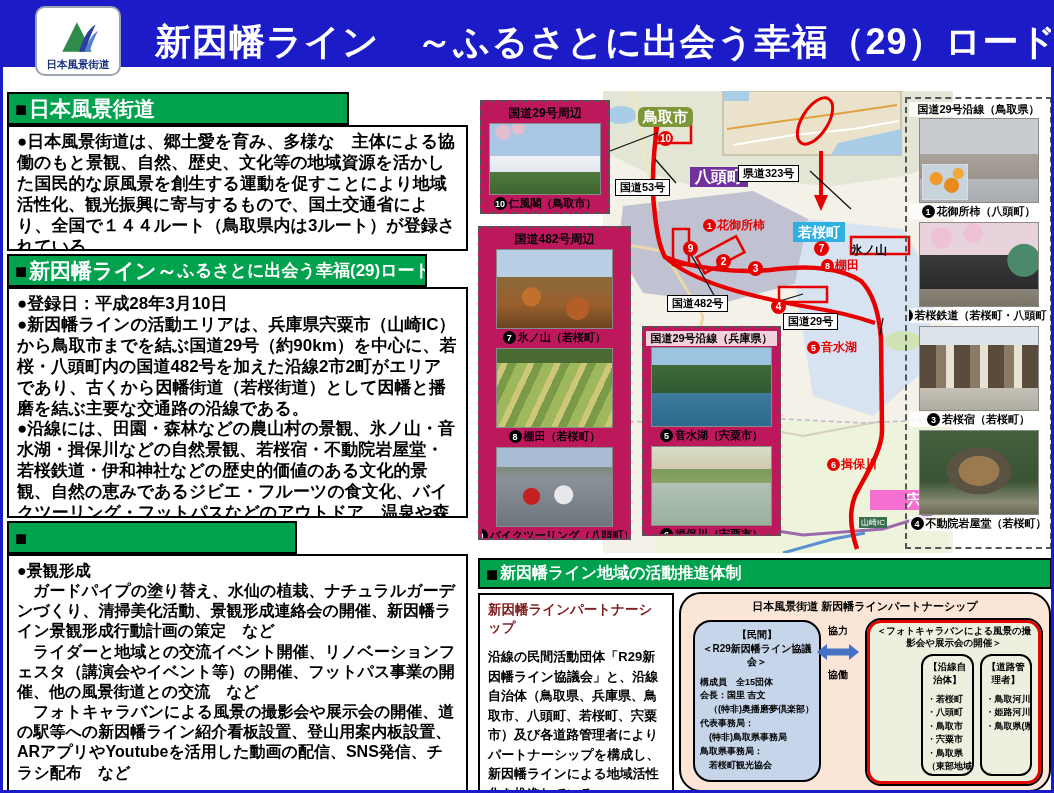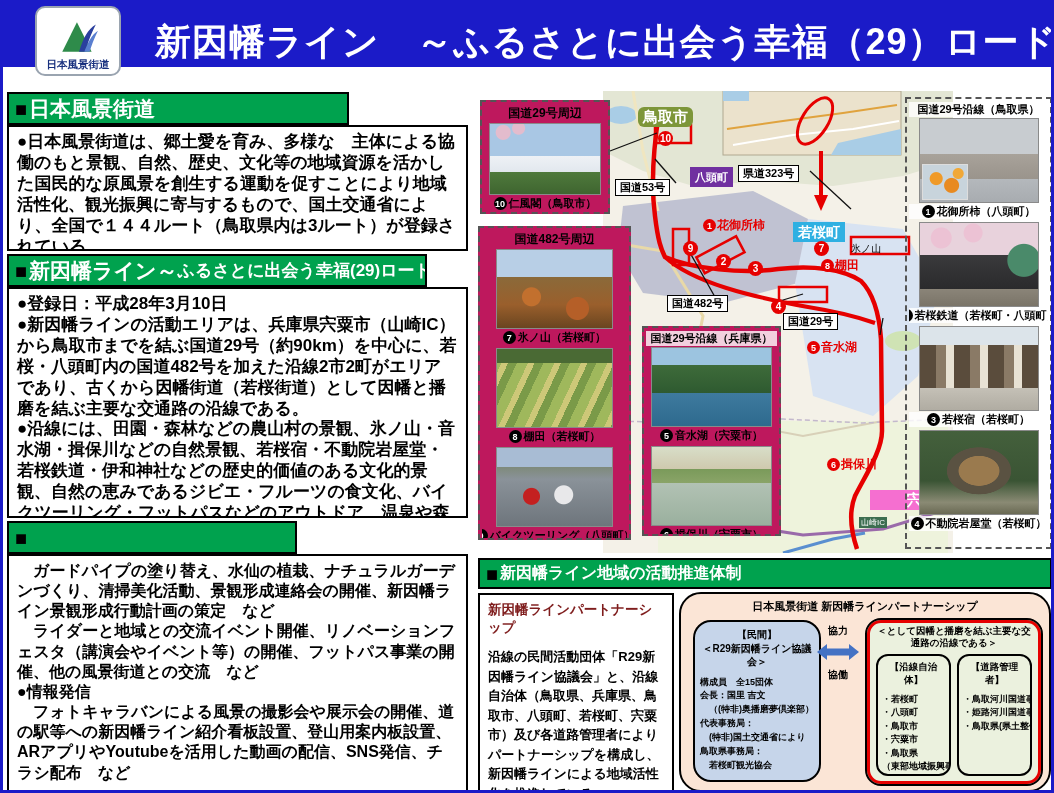--- a/index.html
+++ b/index.html
@@ -82,62 +82,62 @@
      linear-gradient(180deg,transparent 0%,transparent 74%,#c4c0b6 74%,#b0aca2 100%),
      repeating-linear-gradient(90deg,#5a4c3c 0 16px,#8a7a66 16px 26px,#e8e2d4 26px 34px);}
   .ph-iwayado{background:
      radial-gradient(ellipse at 50% 48%,#9a7a4e 0 24%,#5a5242 25% 38%,transparent 39%),
      linear-gradient(180deg,#44603c 0%,#3a5434 60%,#8a8a74 86%,#6a6a54 100%);}
   
   .map{position:absolute;left:600px;top:88px;width:350px;height:462px;z-index:1;}
   .map svg{position:absolute;left:0;top:0;}
   .city{position:absolute;color:#fff;font-weight:bold;padding:0 5px;line-height:20px;white-space:nowrap;z-index:2;}
   .city-tottori{left:35px;top:16px;background:#7d9639;font-size:15px;border-radius:6px;}
-  .city-yazu{left:87px;top:76px;background:#7030a0;font-size:11px;}
+  .city-yazu{left:87px;top:76px;background:#7030a0;font-size:16px;}
   .city-wakasa{left:190px;top:131px;background:#2fb0e2;font-size:14px;}
   .city-shiso{left:267px;top:399px;background:#f56fd0;font-size:15px;padding-left:37px;}
   .road{position:absolute;background:#fff;border:1px solid #000;font-size:11px;font-weight:bold;
         padding:0 4px;line-height:15px;white-space:nowrap;z-index:2;}
   .road-53{left:12px;top:88px;}
   .road-323{left:135px;top:74px;}
   .road-482{left:64px;top:204px;}
   .road-29{left:180px;top:222px;}
   .poi{position:absolute;display:flex;align-items:center;gap:1px;color:#e60000;font-weight:bold;
        font-size:12px;white-space:nowrap;z-index:2;}
   .rbadge{background:#e60000;color:#fff;width:13px;height:13px;border-radius:50%;font-size:9px;font-weight:bold;
           display:inline-flex;align-items:center;justify-content:center;flex:none;}
   .poi-kaki{left:100px;top:126px;}
   .poi-tanada{left:218px;top:166px;}
   .poi-onzui{left:204px;top:248px;}
   .poi-ibogawa{left:224px;top:365px;}
   .mk{position:absolute;width:15px;height:15px;border-radius:50%;background:#e60000;color:#fff;font-size:10px;
       font-weight:bold;display:flex;align-items:center;justify-content:center;z-index:2;}
   .mk-10{left:55px;top:40px;}  .mk-9{left:80px;top:150px;} .mk-2{left:113px;top:163px;}
   .mk-3{left:145px;top:170px;} .mk-4{left:168px;top:208px;} .mk-7{left:211px;top:150px;}
-  .hyono{position:absolute;left:248px;top:151px;font-size:10px;font-weight:normal;color:#000;z-index:2;}
+  .hyono{position:absolute;left:248px;top:151px;font-size:12px;font-weight:bold;color:#000;z-index:2;}
   .yic{position:absolute;left:256px;top:426px;font-size:8px;color:#fff;background:#3c6e50;padding:0 2px;z-index:2;}
   
   #bh{position:absolute;left:475px;top:555px;width:574px;height:31px;font-size:16px;}
   .pship{position:absolute;left:475px;top:590px;width:196px;height:199px;border:2px solid #000;background:#fff;
          box-sizing:border-box;padding:6px 8px;overflow:hidden;}
   .pship .rt{color:#7f1d1d;font-size:13.5px;font-weight:bold;margin-bottom:10px;}
   .pship .bt{font-size:13px;font-weight:bold;line-height:1.5;}
   .chart{position:absolute;left:676px;top:589px;width:372px;height:200px;background:#fbe5d6;border:2px solid #000;
          border-radius:22px;box-sizing:border-box;overflow:hidden;}
   .chart .ct{text-align:center;font-size:11px;font-weight:bold;margin-top:5px;}
   .cbox-l{position:absolute;left:12px;top:26px;width:128px;height:162px;background:#c6d5ea;border:2px solid #000;
           border-radius:18px;box-sizing:border-box;padding:6px 5px;overflow:hidden;}
   .cbox-l .t{text-align:center;font-weight:bold;font-size:10px;line-height:1.35;}
   .cbox-l .d{margin-top:7px;line-height:1.55;font-size:9px;font-weight:bold;}
   .arrowcol{position:absolute;left:132px;top:30px;width:50px;text-align:center;font-size:10px;font-weight:bold;}
   .arrowcol .aw{margin:4px 0;}
   .cbox-r{position:absolute;left:184px;top:24px;width:178px;height:168px;background:#ebf1de;border:2px solid #000;
           border-radius:16px;box-shadow:inset 0 0 0 3px #e60000;box-sizing:border-box;padding:5px 7px;overflow:hidden;}
   .cbox-r .t{text-align:center;font-size:9.5px;font-weight:bold;line-height:1.3;}
-  .grp-row{display:flex;gap:6px;margin-top:4px;padding:0 2px;}
+  .grp-row{display:flex;gap:6px;margin-top:4px;padding:0 2px;margin-left:45px;}
   .grp{flex:1;border:2px solid #000;border-radius:12px;padding:3px 4px;height:122px;box-sizing:border-box;overflow:hidden;}
   .grp .gt{text-align:center;font-weight:bold;font-size:9.5px;margin:2px 0 6px;}
   .grp .gi{font-size:9px;font-weight:bold;line-height:1.5;white-space:nowrap;}
 </style>
 </head>
 <body>
 
 <div class="page">
 
   <div class="top-header">
@@ -168,23 +168,23 @@
   <div class="sec-b" id="b2">
     <p>●登録日：平成28年3月10日</p>
     <p>●新因幡ラインの活動エリアは、兵庫県宍粟市（山崎IC）から鳥取市までを結ぶ国道29号（約90km）を中心に、若桜・八頭町内の国道482号を加えた沿線2市2町がエリアであり、古くから因幡街道（若桜街道）として因幡と播磨を結ぶ主要な交通路の沿線である。</p>
     <p>●沿線には、田園・森林などの農山村の景観、氷ノ山・音水湖・揖保川などの自然景観、若桜宿・不動院岩屋堂・若桜鉄道・伊和神社などの歴史的価値のある文化的景観、自然の恵みであるジビエ・フルーツの食文化、バイクツーリング・フットパスなどのアウトドア、温泉や森林セラピーの癒やしなど様々な魅力が広がっている。</p>
   </div>
 
   <div class="sec-h" id="h3">
     <span class="sq">■</span>
   </div>
   <div class="sec-b" id="b3">
+    <p>●景観形成</p>
     <p>　ガードパイプの塗り替え、水仙の植栽、ナチュラルガーデンづくり、清掃美化活動、景観形成連絡会の開催、新因幡ライン景観形成行動計画の策定　など</p>
     <p>　ライダーと地域との交流イベント開催、リノベーションフェスタ（講演会やイベント等）の開催、フットパス事業の開催、他の風景街道との交流　など</p>
-    <p>●情報発信</p>
     <p>　フォトキャラバンによる風景の撮影会や展示会の開催、道の駅等への新因幡ライン紹介看板設置、登山用案内板設置、ARアプリやYoutubeを活用した動画の配信、SNS発信、チラシ配布　など</p>
   </div>
 
   <div class="map">
     <svg width="350" height="462" viewBox="0 0 350 462">
       <rect x="0" y="0" width="350" height="462" fill="#f4f1e8"></rect>
       <polygon points="0,0 350,0 350,70 300,85 230,95 160,90 90,95 40,80 0,60" fill="#e3e6d4"></polygon>
       <polygon points="20,115 150,100 205,128 195,192 120,212 40,202 15,160" fill="#b6bace" opacity="0.85"></polygon>
       <polygon points="205,128 300,138 335,200 315,285 270,325 210,305 192,192" fill="#d8e3f2"></polygon>
       <polygon points="55,330 345,330 345,462 55,462" fill="#eef3dc"></polygon>
@@ -345,36 +345,36 @@
   <div class="chart">
     <div class="ct">日本風景街道 新因幡ラインパートナーシップ</div>
     <div class="cbox-l">
       <div class="t">【民間】</div>
       <div class="t">＜R29新因幡ライン協議会＞</div>
       <div class="d">
         <div>構成員　全15団体</div>
         <div>会長：国里 吉文</div>
         <div>　（(特非)奥播磨夢倶楽部）</div>
         <div>代表事務局：</div>
-        <div>　(特非)国土交通省により</div>
+        <div>　(特非)鳥取県事務局</div>
         <div>鳥取県事務局：</div>
         <div>　若桜町観光協会</div>
       </div>
     </div>
     <div class="arrowcol">
       <div>協力</div>
       <div class="aw">
         <svg width="42" height="20" viewBox="0 0 42 20">
             <polygon points="0,10 10,2 10,6.5 32,6.5 32,2 42,10 32,18 32,13.5 10,13.5 10,18" fill="#4472c4"></polygon>
           </svg>
       </div>
       <div>協働</div>
     </div>
     <div class="cbox-r">
-      <div class="t">＜として因幡と播磨を結ぶ主要な交通路の沿線である＞</div>
+      <div class="t">＜フォトキャラバンによる風景の撮影会や展示会の開催＞</div>
       <div class="grp-row">
         <div class="grp">
           <div class="gt">【沿線自治体】</div>
           <div class="gi">・若桜町</div>
           <div class="gi">・八頭町</div>
           <div class="gi">・鳥取市</div>
           <div class="gi">・宍粟市</div>
           <div class="gi">・鳥取県</div>
           <div class="gi">（東部地域振興事務所）</div>
           <div class="gi">・兵庫県</div>

